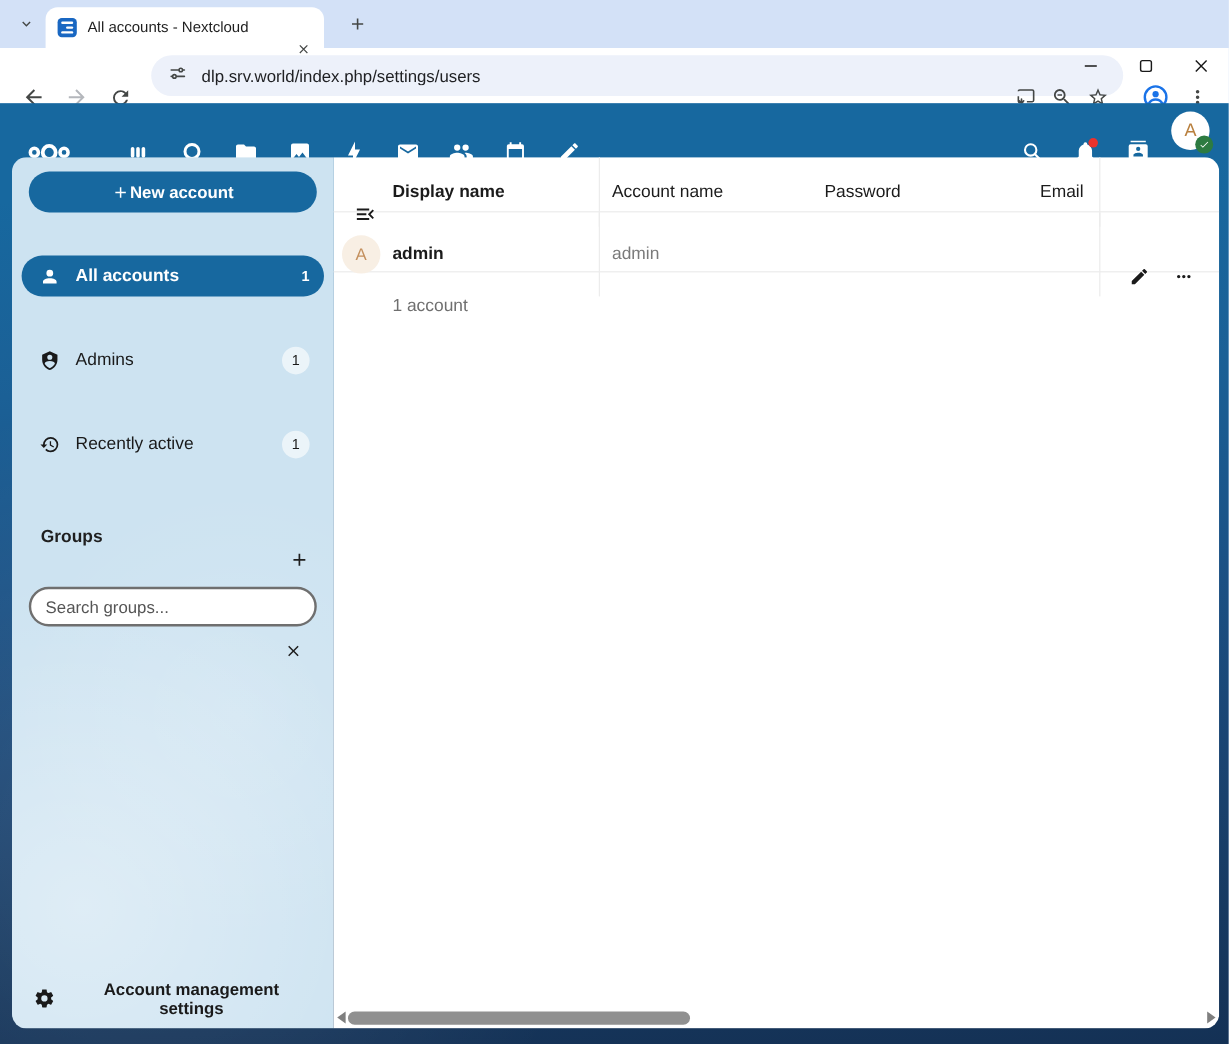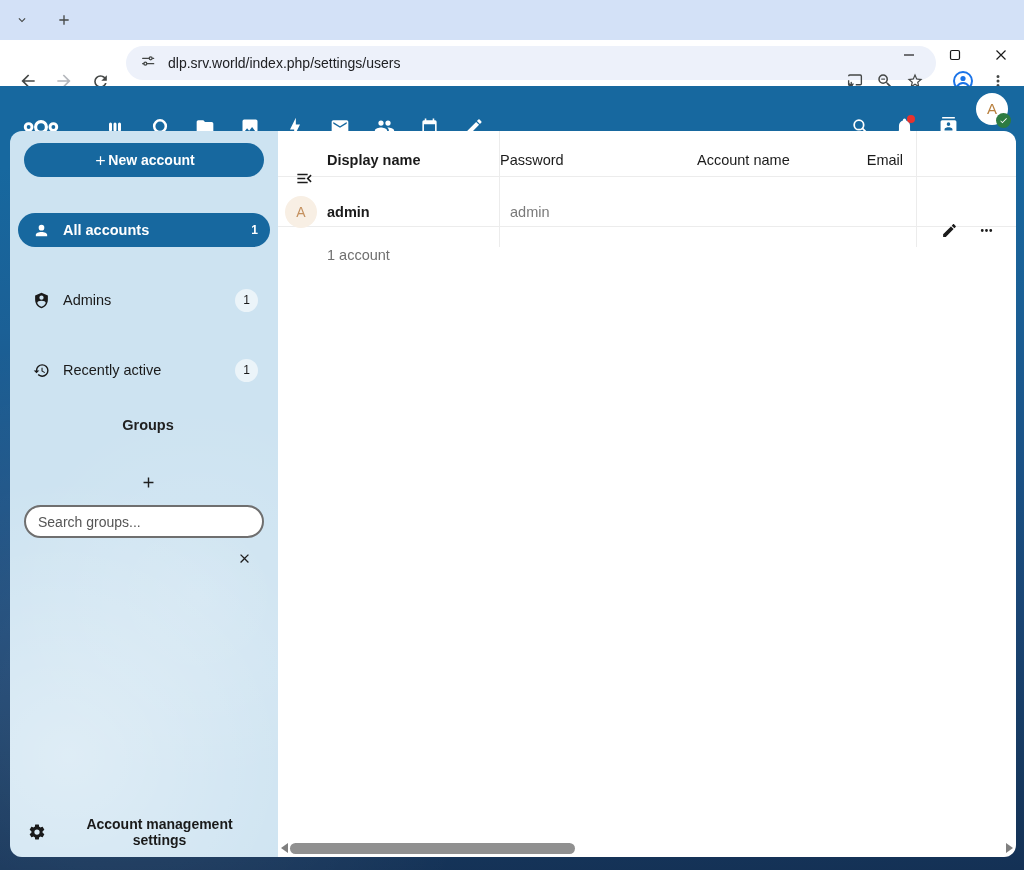--- a/index.html
+++ b/index.html
@@ -60,21 +60,21 @@
   .new-account { display:flex; align-items:center; justify-content:center; height:34px; margin:4px 6px 12px;
     width:calc(100% - 12px); background:#17689f; color:#fff; border-radius:17px; font-size:14px; font-weight:700; }
   .nav-item { display:flex; align-items:center; height:34px; padding:0 12px 0 14px; border-radius:17px; color:#1a1a1a; width:100%; text-align:left; }
   .nav-item .ic { width:18px; display:flex; justify-content:center; color:#1a1a1a; flex:none; }
   .nav-item .lbl { margin-left:13px; font-size:14.5px; flex:1; white-space:nowrap; }
   .nav-item .count { font-size:12px; color:#1a1a1a; }
   .nav-item .count.badge { min-width:23px; height:23px; line-height:23px; text-align:center; border-radius:12px; background:rgba(255,255,255,.6); }
   .nav-item.selected { background:#17689f; color:#fff; font-weight:700; }
   .nav-item.selected .ic { color:#fff; }
   .nav-item.selected .count { color:#fff; }
-  .groups-head { display:flex; align-items:center; margin:30px 8px 10px 16px;flex-direction:column; }
+  .groups-head { display:flex; align-items:center; margin:30px 8px 10px 16px; }
   .groups-head .g-lbl { font-size:14.5px; font-weight:700; color:#1f1f1f; flex:1; }
   .groups-add { width:26px; height:26px; display:flex; align-items:center; justify-content:center; color:#1f1f1f; }
   .group-search { position:relative; margin:0 6px; }
   .group-search input { width:100%; height:33px; border:2px solid #6f6f6f; border-radius:17px; background:#fff; padding:0 36px 0 12px;
     font-size:14px; color:#1a1a1a; font-family:inherit; outline:none; }
   .group-search input::placeholder { color:#555; }
   .search-clear { position:absolute; right:6px; top:3px; width:28px; height:28px; display:flex; align-items:center; justify-content:center; color:#1f1f1f; }
   .sidebar-bottom { position:absolute; left:0; right:0; bottom:0; height:50px; display:flex; align-items:center; gap:13px; padding:0 18px;
     font-size:14px; font-weight:700; color:#1a1a1a; }
   .sidebar-bottom .ic { color:#1a1a1a; display:flex; }
@@ -111,20 +111,33 @@
 <body>
 
 <div class="window">
 
   <div class="tabstrip">
     <button class="tab-chevron">
       <svg width="14" height="14" viewBox="0 0 24 24" fill="currentColor">
           <path d="M7.41,8.58L12,13.17L16.59,8.58L18,10L12,16L6,10L7.41,8.58Z"></path>
         </svg>
     </button>
+    <div class="tab">
+      <span class="favicon">
+          <i></i>
+          <i></i>
+          <i></i>
+        </span>
+      <span class="tab-title">All accounts - Nextcloud</span>
+      <button class="tab-close">
+        <svg width="12" height="12" viewBox="0 0 24 24" fill="currentColor">
+            <path d="M19,6.41L17.59,5L12,10.59L6.41,5L5,6.41L10.59,12L5,17.59L6.41,19L12,13.41L17.59,19L19,17.59L13.41,12L19,6.41Z"></path>
+          </svg>
+      </button>
+    </div>
     <button class="new-tab">
       <svg width="16" height="16" viewBox="0 0 24 24" fill="currentColor">
           <path d="M19,13H13V19H11V13H5V11H11V5H13V11H19V13Z"></path>
         </svg>
     </button>
     <div class="win-controls">
       <button>
         <svg width="12" height="12" viewBox="0 0 12 12">
             <path d="M1 6h10" stroke="currentColor" stroke-width="1.2"></path>
           </svg>
@@ -360,22 +373,22 @@
       <main class="main">
         <div class="grid thead">
           <div class="cell c1 b-r">
             <button class="toggle-btn">
               <svg width="19" height="19" viewBox="0 0 24 24" fill="currentColor">
                   <path d="M21,15.61L19.59,17L14.58,12L19.59,7L21,8.39L17.44,12L21,15.61M3,6H16V8H3V6M3,13V11H13V13H3M3,18V16H16V18H3Z"></path>
                 </svg>
             </button>
             <span class="th-display">Display name</span>
           </div>
+          <div class="cell th-pad">Account name</div>
           <div class="cell">Password</div>
-          <div class="cell th-pad">Account name</div>
           <div class="cell th-email b-r c4">Email</div>
           <div class="cell"></div>
         </div>
 
         <div class="grid trow">
           <div class="cell c1 b-r">
             <span class="row-avatar">
               <span>A</span>
             </span>
             <span class="row-name">admin</span>

